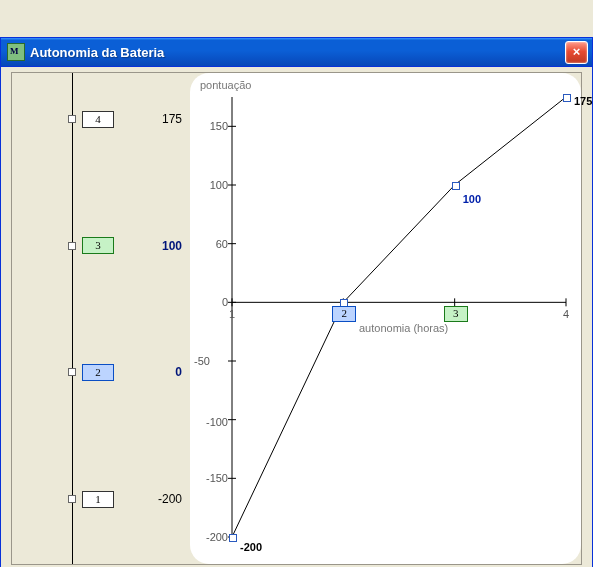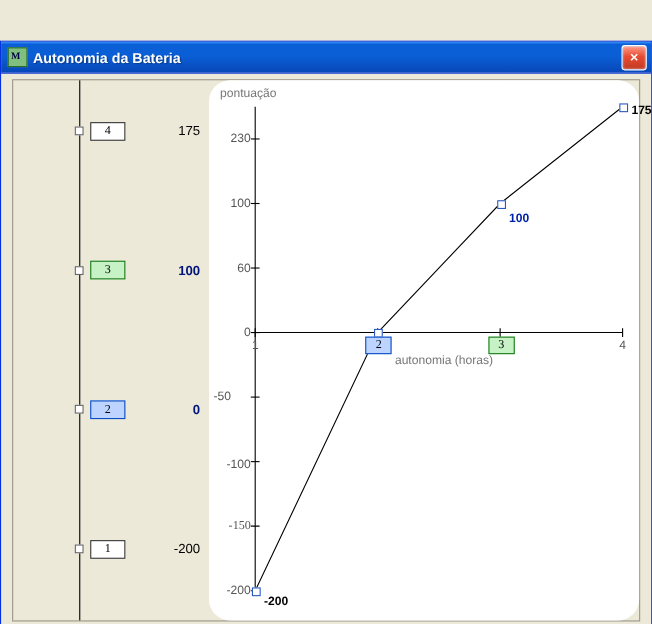--- a/index.html
+++ b/index.html
@@ -100,27 +100,27 @@
               <line x1="-4" y1="88" x2="4" y2="88" stroke="#000"></line>
               <line x1="-4" y1="29.333333333333314" x2="4" y2="29.333333333333314" stroke="#000"></line>
               <path d="M0 440 L111.33333333333333 205.33333333333334 L222.66666666666666 88 L334 0 " fill="none" stroke="#000" stroke-width="1"></path>
             </svg>
         </div>
       <div class="tick" style="left: 39px; top: 235.333px;">1</div>
           <div class="tick" style="left: 150.333px; top: 235.333px;">2</div>
           <div class="tick" style="left: 261.667px; top: 235.333px;">3</div>
           <div class="tick" style="left: 373px; top: 235.333px;">4</div>
           <div class="tick" style="right: 358px; left: 4px; top: 458px; text-align: right; width: 34px;">-200</div>
-          <div class="tick" style="right: 358px; left: 4px; top: 399.333px; text-align: right; width: 34px; font-family: Liberation Serif, serif;">-150</div>
+          <div class="tick" style="right: 358px; left: 4px; top: 399.333px; text-align: right; width: 34px;">-150</div>
           <div class="tick" style="right: 358px; left: 4px; top: 343px; text-align: right; width: 34px;">-100</div>
           <div class="tick" style="right: 376px; left: 4px; top: 282px; text-align: left; width: 34px;">-50</div>
           <div class="tick" style="right: 358px; left: 4px; top: 223.333px; text-align: right; width: 34px;">0</div>
           <div class="tick" style="right: 358px; left: 4px; top: 164.667px; text-align: right; width: 34px;">60</div>
           <div class="tick" style="right: 358px; left: 4px; top: 106px; text-align: right; width: 34px;">100</div>
-          <div class="tick" style="right: 358px; left: 4px; top: 47.3333px; text-align: right; width: 34px;">230</div>
+          <div class="tick" style="right: 358px; left: 4px; top: 47.3333px; text-align: right; width: 34px;">150</div>
           <div class="axlab" style="left: 169px; top: 249.333px;">autonomia (horas)</div>
           <div class="point" style="left: 42px; top: 464px;"></div>
           <div class="dlbl" style="color: rgb(0, 0, 0); left: 50px; top: 468px;">-200</div>
           <div class="point" style="left: 153.333px; top: 229.333px;"></div>
           <div class="point" style="left: 264.667px; top: 112px;"></div>
           <div class="dlbl" style="color: rgb(0, 32, 170); left: 272.667px; top: 120px;">100</div>
           <div class="point" style="left: 376px; top: 24px;"></div>
           <div class="dlbl" style="color: rgb(0, 0, 0); left: 384px; top: 22px;">175</div>
           <div class="catbox sel" style="left: 142.333px; top: 233.333px;">2</div>
           <div class="catbox good" style="left: 253.667px; top: 233.333px;">3</div>

